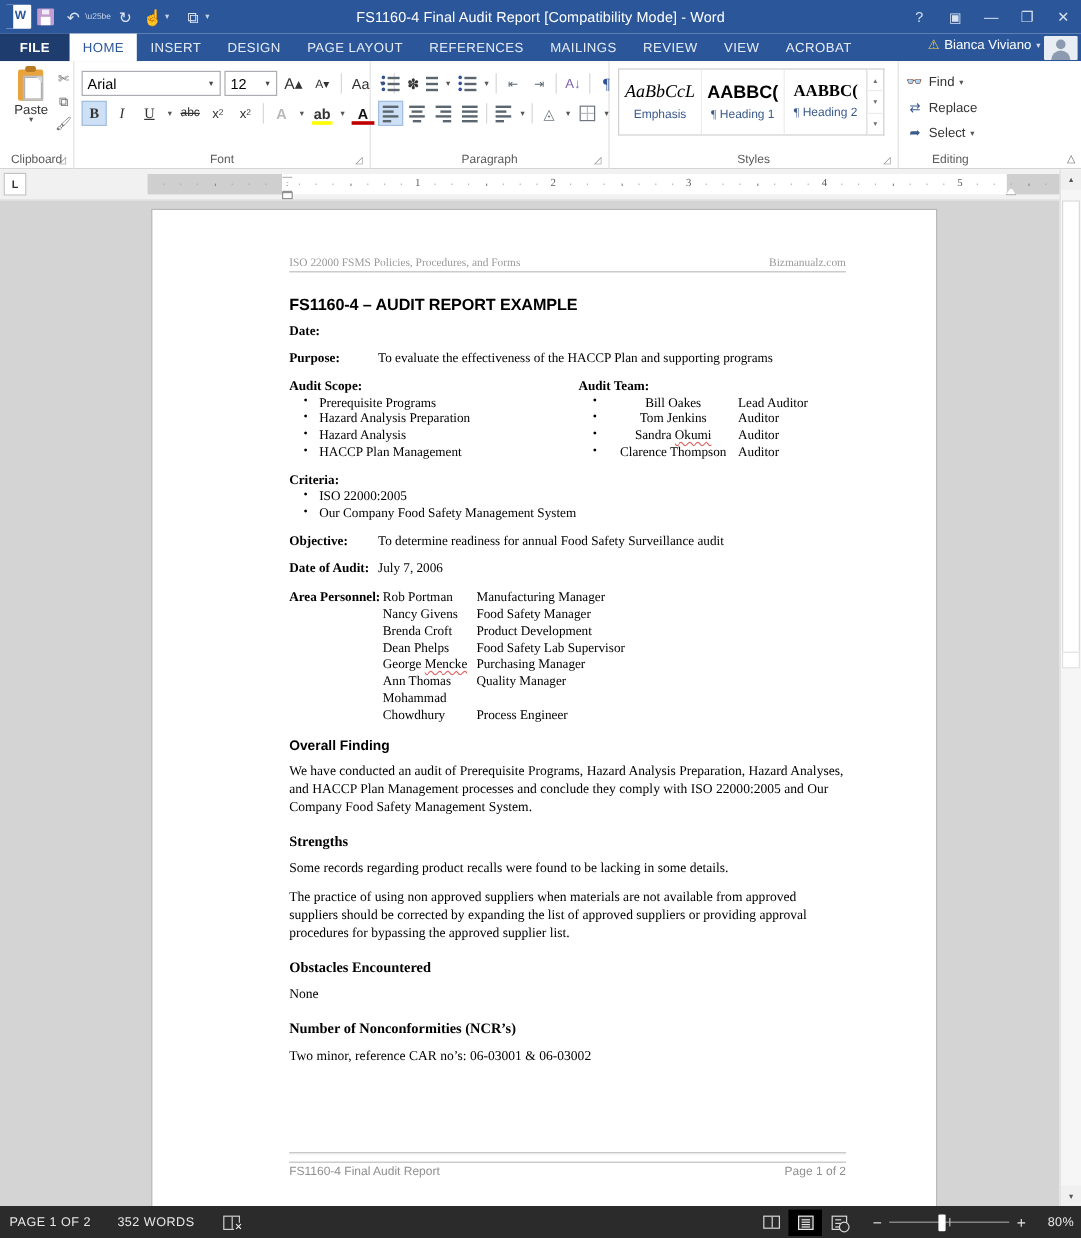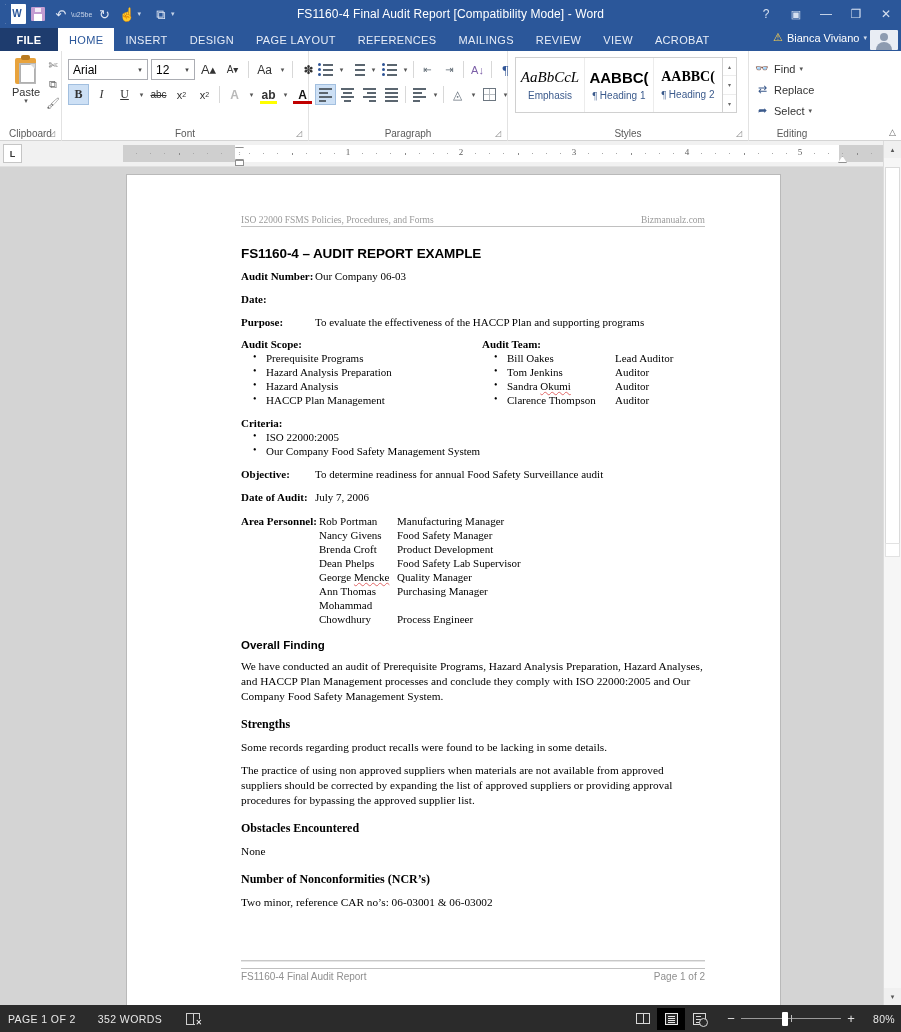--- a/index.html
+++ b/index.html
@@ -148,21 +148,21 @@
     position: absolute; left: 6px; top: 8px; display: flex; align-items: center; gap: 3px;
   }
   .combo {
     height: 21px; border: 1px solid #abadb3; background: #fff;
     display: flex; align-items: center; font-size: 12px; color: #000;
   }
   .combo .val { padding: 0 3px 0 4px; flex: 1; overflow: hidden; white-space: nowrap; }
   .combo .cb-caret {
     width: 14px; text-align: center; font-size: 7px; color: #444;
   }
-  .fontname { width: 80px; }
+  .fontname { width: 116px; }
   .fontsize { width: 44px; }
   .ico-btn {
     min-width: 21px; height: 21px; display: flex; align-items: center; justify-content: center;
     font-size: 12px; color: #333; position: relative;
   }
   .ico-btn.on { background: #cde0f5; border: 1px solid #a2bfdf; }
   .grow-a { font-size: 13px; }
   .shrink-a { font-size: 10px; }
   .vsep { width: 1px; height: 17px; background: #d8d8d8; margin: 0 2px; }
   .fontrow2 {
@@ -360,21 +360,21 @@
   .col.right { padding-left: 9px; }
   .secttitle { font-size: 11px; font-weight: bold; }
   ul.blist { list-style: none; margin-top: 2px; }
   ul.blist li {
     font-size: 11px; line-height: 1.27; position: relative; padding-left: 25px;
   }
   ul.blist li:before {
     content: "\2022"; position: absolute; left: 12px; top: -1px; font-size: 10px;
   }
   .teamrow { display: flex; }
-  .teamrow .nm { width: 108px; flex: none; }
+  .teamrow .nm { width: 108px; flex: none; text-align: center; }
   .teamrow .rl { flex: 1; }
   .sq-red { text-decoration: underline; text-decoration-color: #e06666;
             text-decoration-style: wavy; text-decoration-thickness: 1px; }
 
   .persontable { margin-top: 9px; display: flex; font-size: 11px; line-height: 1.28; }
   .pt-lbl { font-weight: bold; width: 78px; flex: none; }
   .pt-names { width: 78px; flex: none; }
   .pt-roles { flex: 1; }
 
   .bodyhead {
@@ -867,24 +867,20 @@
       <div class="doc">
 
         <div class="doc-header">
           <span>ISO 22000 FSMS Policies, Procedures, and Forms</span>
           <span>Bizmanualz.com</span>
         </div>
 
         <div class="doctitle">FS1160-4 – AUDIT REPORT EXAMPLE</div>
 
         <div class="fieldrow">
-          <div class="fl">Audit Number:</div>
-          <div class="fv">Our Company 06-03</div>
-        </div>
-        <div class="fieldrow">
           <div class="fl">Date:</div>
         </div>
         <div class="fieldrow">
           <div class="fl">Purpose:</div>
           <div class="fv">To evaluate the effectiveness of the HACCP Plan and supporting programs</div>
         </div>
 
         <div class="twocol">
           <div class="col">
             <div class="secttitle">Audit Scope:</div>
@@ -953,22 +949,22 @@
             <div><span>George </span><span class="sq-red">Mencke</span></div>
             <div>Ann Thomas</div>
             <div>Mohammad</div>
             <div>Chowdhury</div>
           </div>
           <div class="pt-roles">
             <div>Manufacturing Manager</div>
             <div>Food Safety Manager</div>
             <div>Product Development</div>
             <div>Food Safety Lab Supervisor</div>
+            <div>Purchasing Manager</div>
             <div>Quality Manager</div>
-            <div>Purchasing Manager</div>
             <div>&nbsp;</div>
             <div>Process Engineer</div>
           </div>
         </div>
 
         <div class="bodyhead">Overall Finding</div>
         <div class="bodypara">We have conducted an audit of Prerequisite Programs, Hazard Analysis Preparation, Hazard Analyses, and HACCP Plan Management processes and conclude they comply with ISO 22000:2005 and Our Company Food Safety Management System.</div>
 
         <div class="bodyhead serifhead">Strengths</div>
 

